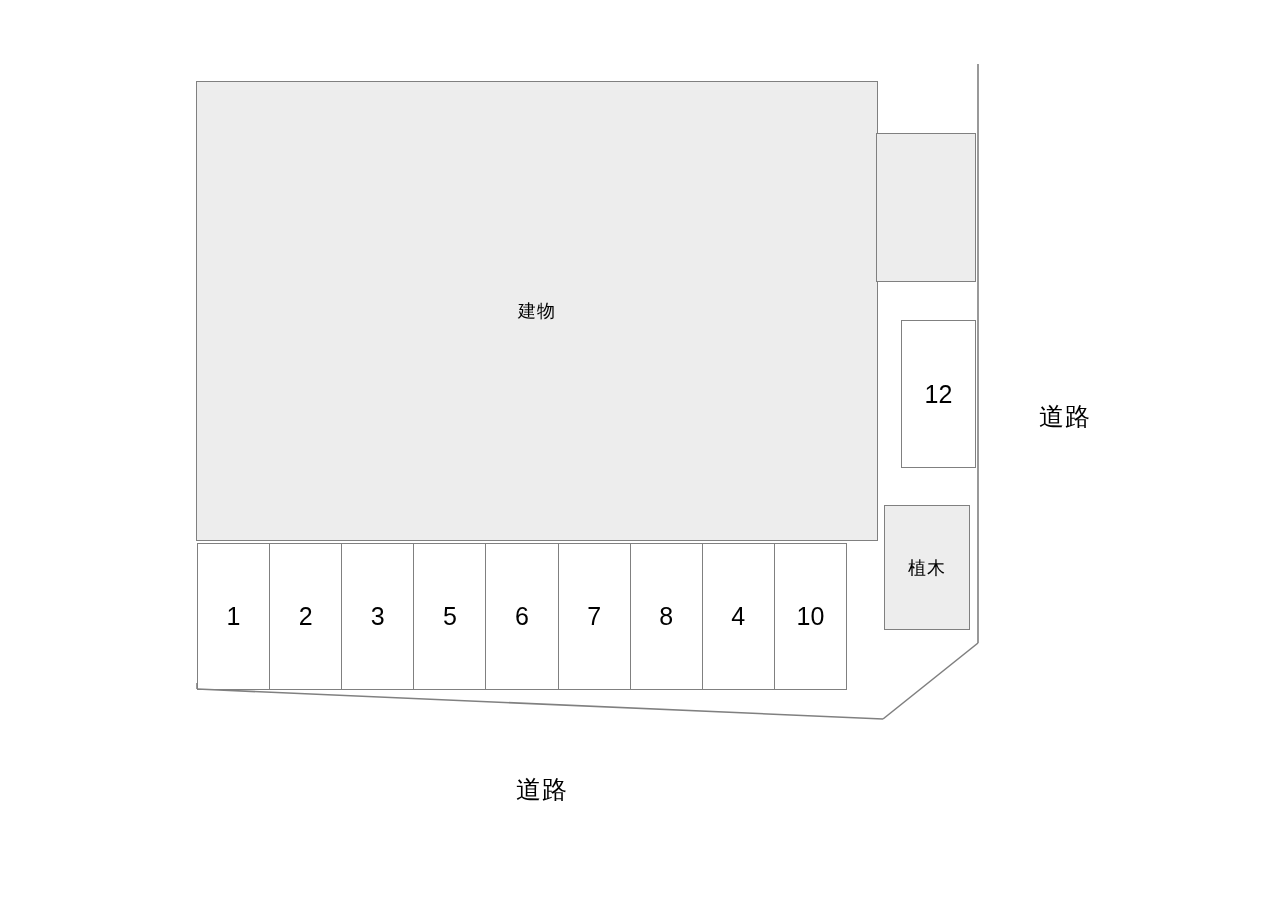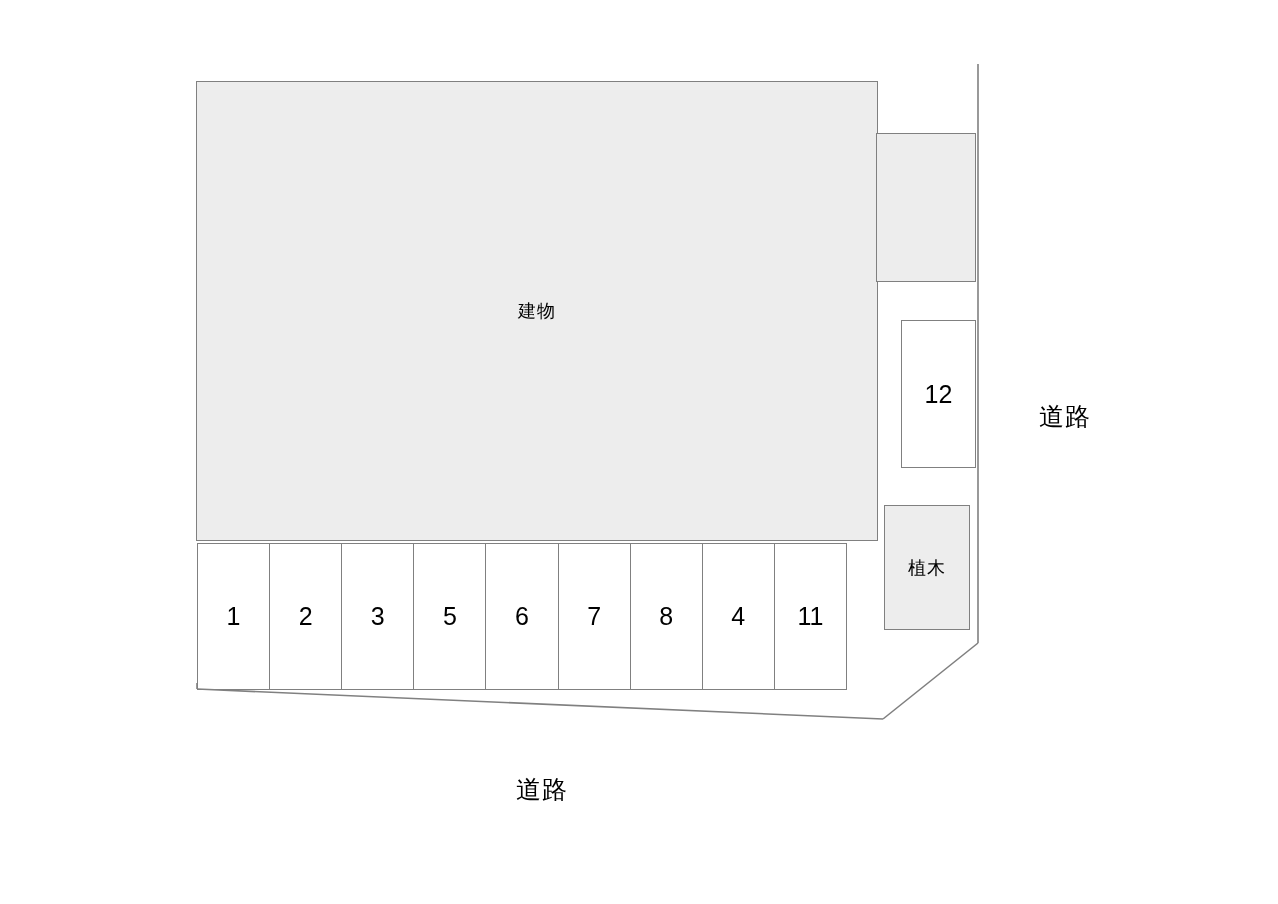--- a/index.html
+++ b/index.html
@@ -169,21 +169,21 @@
     <div class="stall">
       <span class="label stall-label">7</span>
     </div>
     <div class="stall">
       <span class="label stall-label">8</span>
     </div>
     <div class="stall">
       <span class="label stall-label">4</span>
     </div>
     <div class="stall">
-      <span class="label stall-label">11</span>
+      <span class="label stall-label">10</span>
     </div>
   </div>
 
   <svg id="boundary-lines" viewBox="0 0 1278 904">
 
     <line x1="978" y1="64" x2="978" y2="643" stroke="#808080" stroke-width="1.6"></line>
 
     <line x1="978" y1="643" x2="883" y2="719" stroke="#808080" stroke-width="1.6"></line>
 
     <line x1="197" y1="689" x2="883" y2="719" stroke="#808080" stroke-width="1.6"></line>

